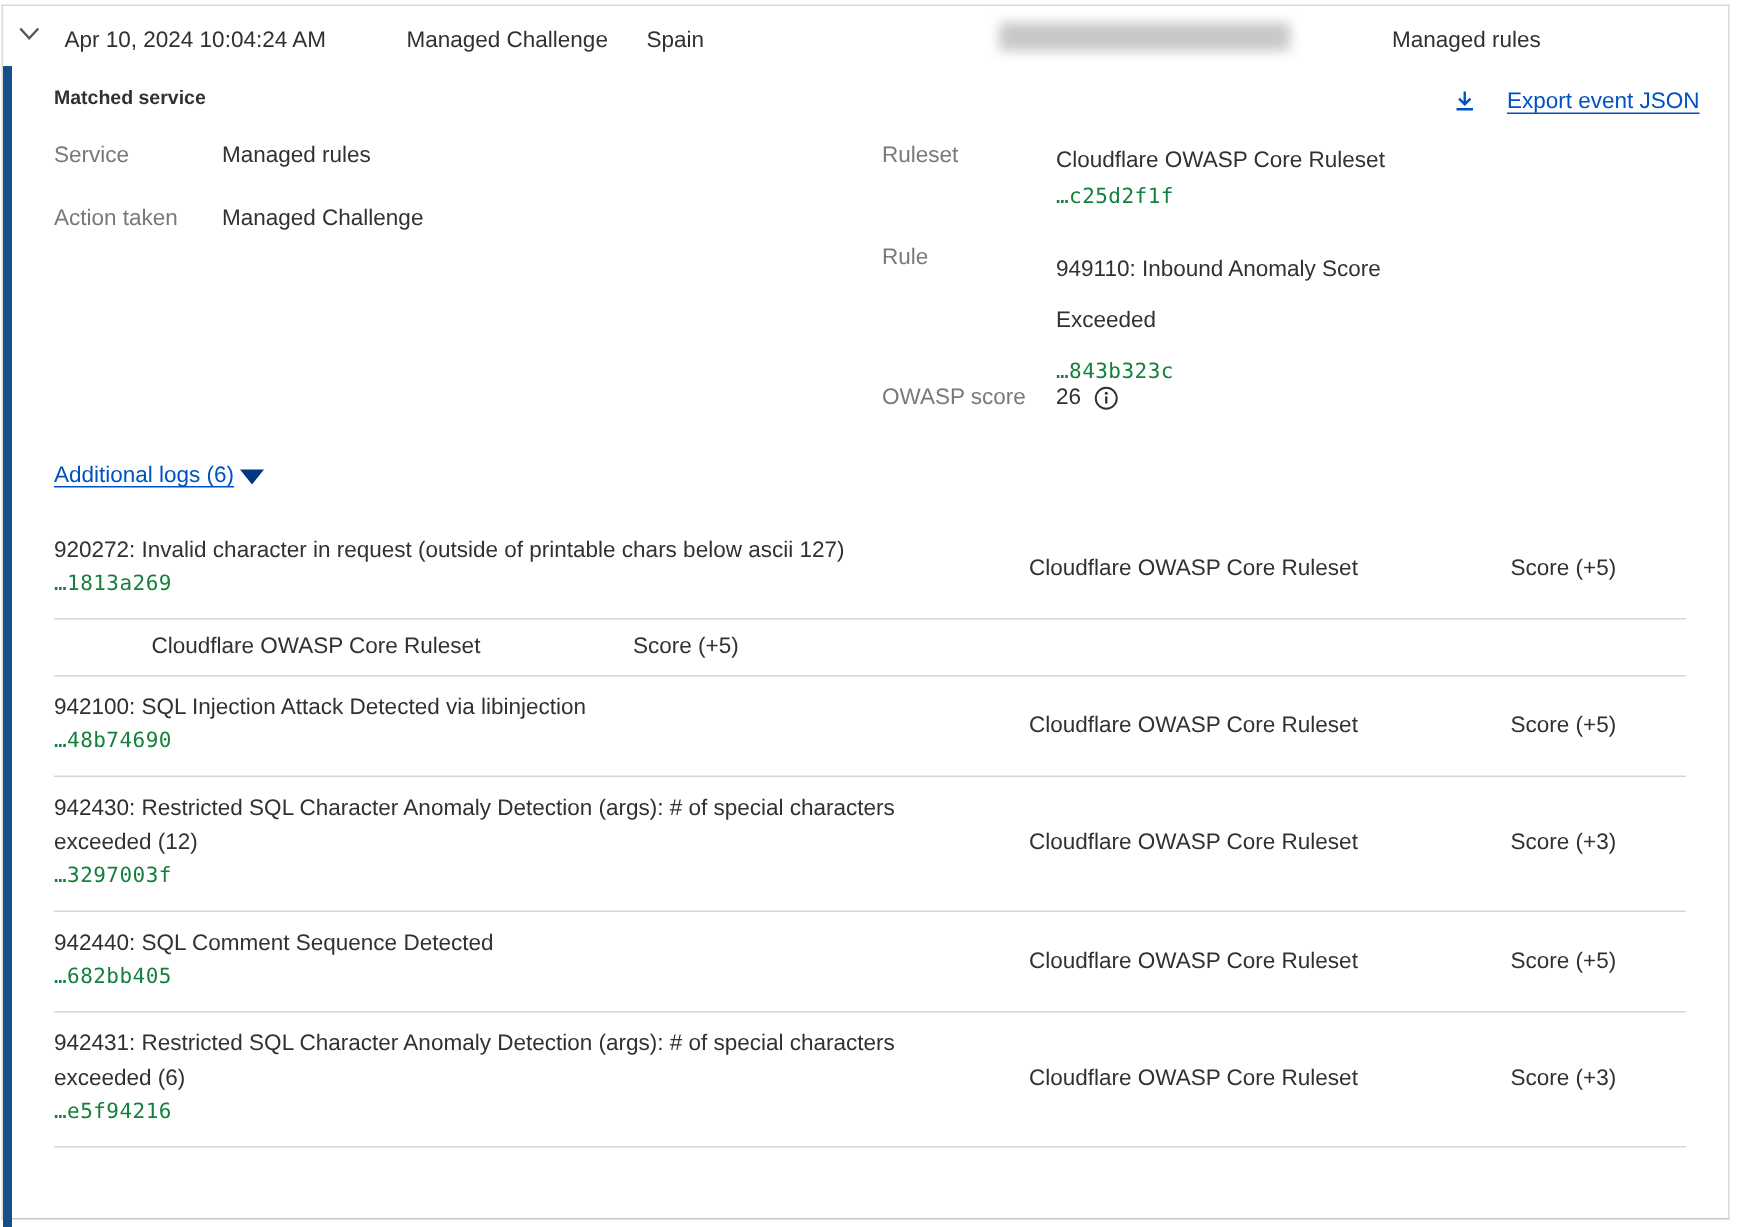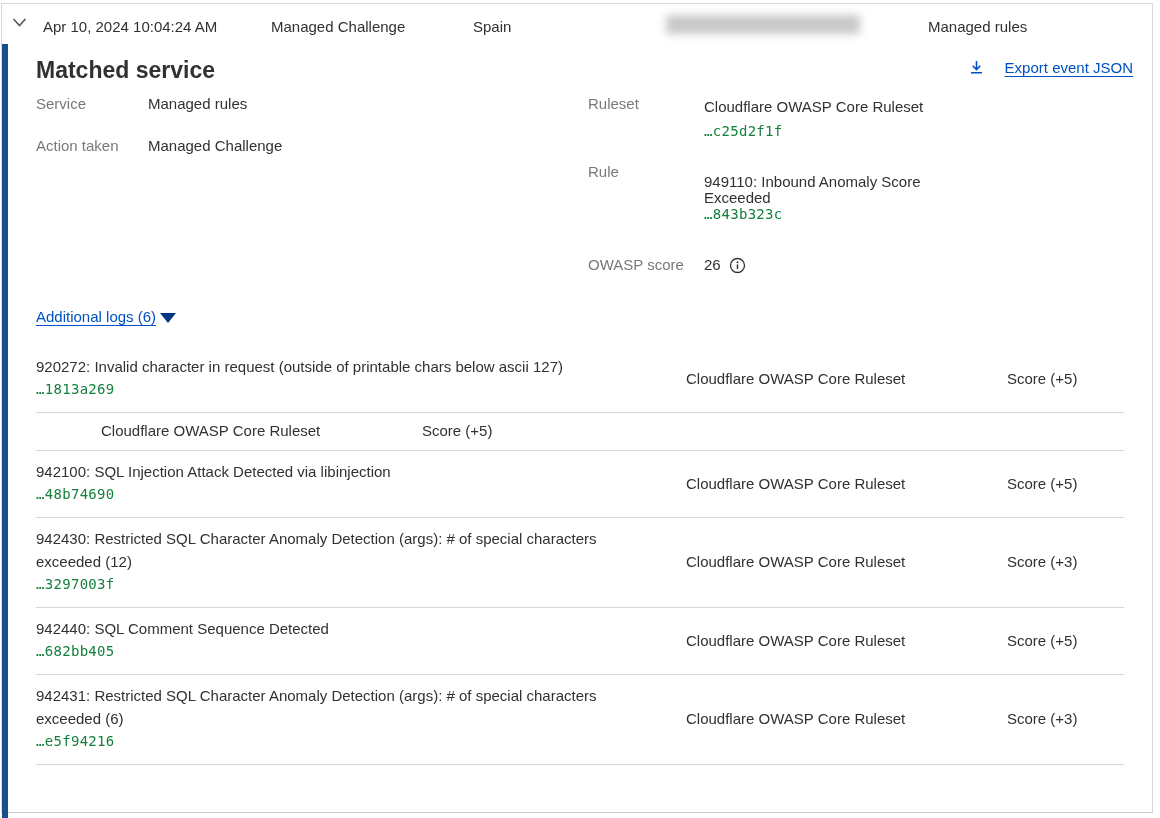--- a/index.html
+++ b/index.html
@@ -19,45 +19,45 @@
   .b-right  { top: 3px; left: 1152px; width: 1px; height: 810px; background: var(--border, #d9d9d9); }
   .b-bottom { top: 812px; left: 1px; width: 1152px; height: 1px; background: #c9c9c9; }
 
   
   .accent-bar { top: 44px; left: 2px; width: 6px; height: 774px; background: var(--accent, #15508c); }
 
   
   .hdr-chevron { top: 18px; left: 12px; width: 18px; height: 14px; cursor: pointer; }
   .hdr-timestamp { top: 18px; left: 43px; }
   .hdr-action    { top: 18px; left: 271px; }
-  .hdr-country   { top: 18px; left: 431px; margin-left: 42px; }
+  .hdr-country   { top: 18px; left: 431px; }
   .hdr-service   { top: 18px; left: 928px; }
   .redacted {
     top: 15px; left: 666px; width: 194px; height: 19px;
     background: #9b9b9b; border-radius: 3px; filter: blur(4px); opacity: .55;
   }
 
   
-  .panel-title { top: 57px; left: 36px; font-size: 23px; font-weight: 700; }
+  .panel-title { top: 57px; left: 36px; font-size: 13px; font-weight: 700; }
   .export-link {
     top: 59px; right: 27px; display: flex; align-items: center; gap: 20px;
     color: var(--link, #0051c3); cursor: pointer;
   }
   .export-link .lbl { text-decoration: underline; text-underline-offset: 3px; }
 
   .f-label { color: var(--label, #797979); }
   .lab-service { top: 95px;  left: 36px; }
   .val-service { top: 95px;  left: 148px; }
   .lab-action  { top: 137px; left: 36px; }
   .val-action  { top: 137px; left: 148px; }
 
   .lab-ruleset { top: 95px;  left: 588px; }
   .val-ruleset { top: 95px;  left: 704px; line-height: 24px; }
   .lab-rule    { top: 163px; left: 588px; }
-  .val-rule    { top: 174px; left: 704px; width: 240px; line-height: 16px; }
+  .val-rule    { top: 163px; left: 704px; width: 240px; line-height: 34px; }
   .lab-owasp   { top: 256px; left: 588px; }
   .val-owasp   { top: 256px; left: 704px; }
   .info-ic     { top: 257px; left: 729px; width: 17px; height: 17px; cursor: pointer; }
 
   .mono {
     font-family: "DejaVu Sans Mono", monospace;
     font-size: 14px; color: #15803d; letter-spacing: .3px;
   }
 
   .addl-toggle {

